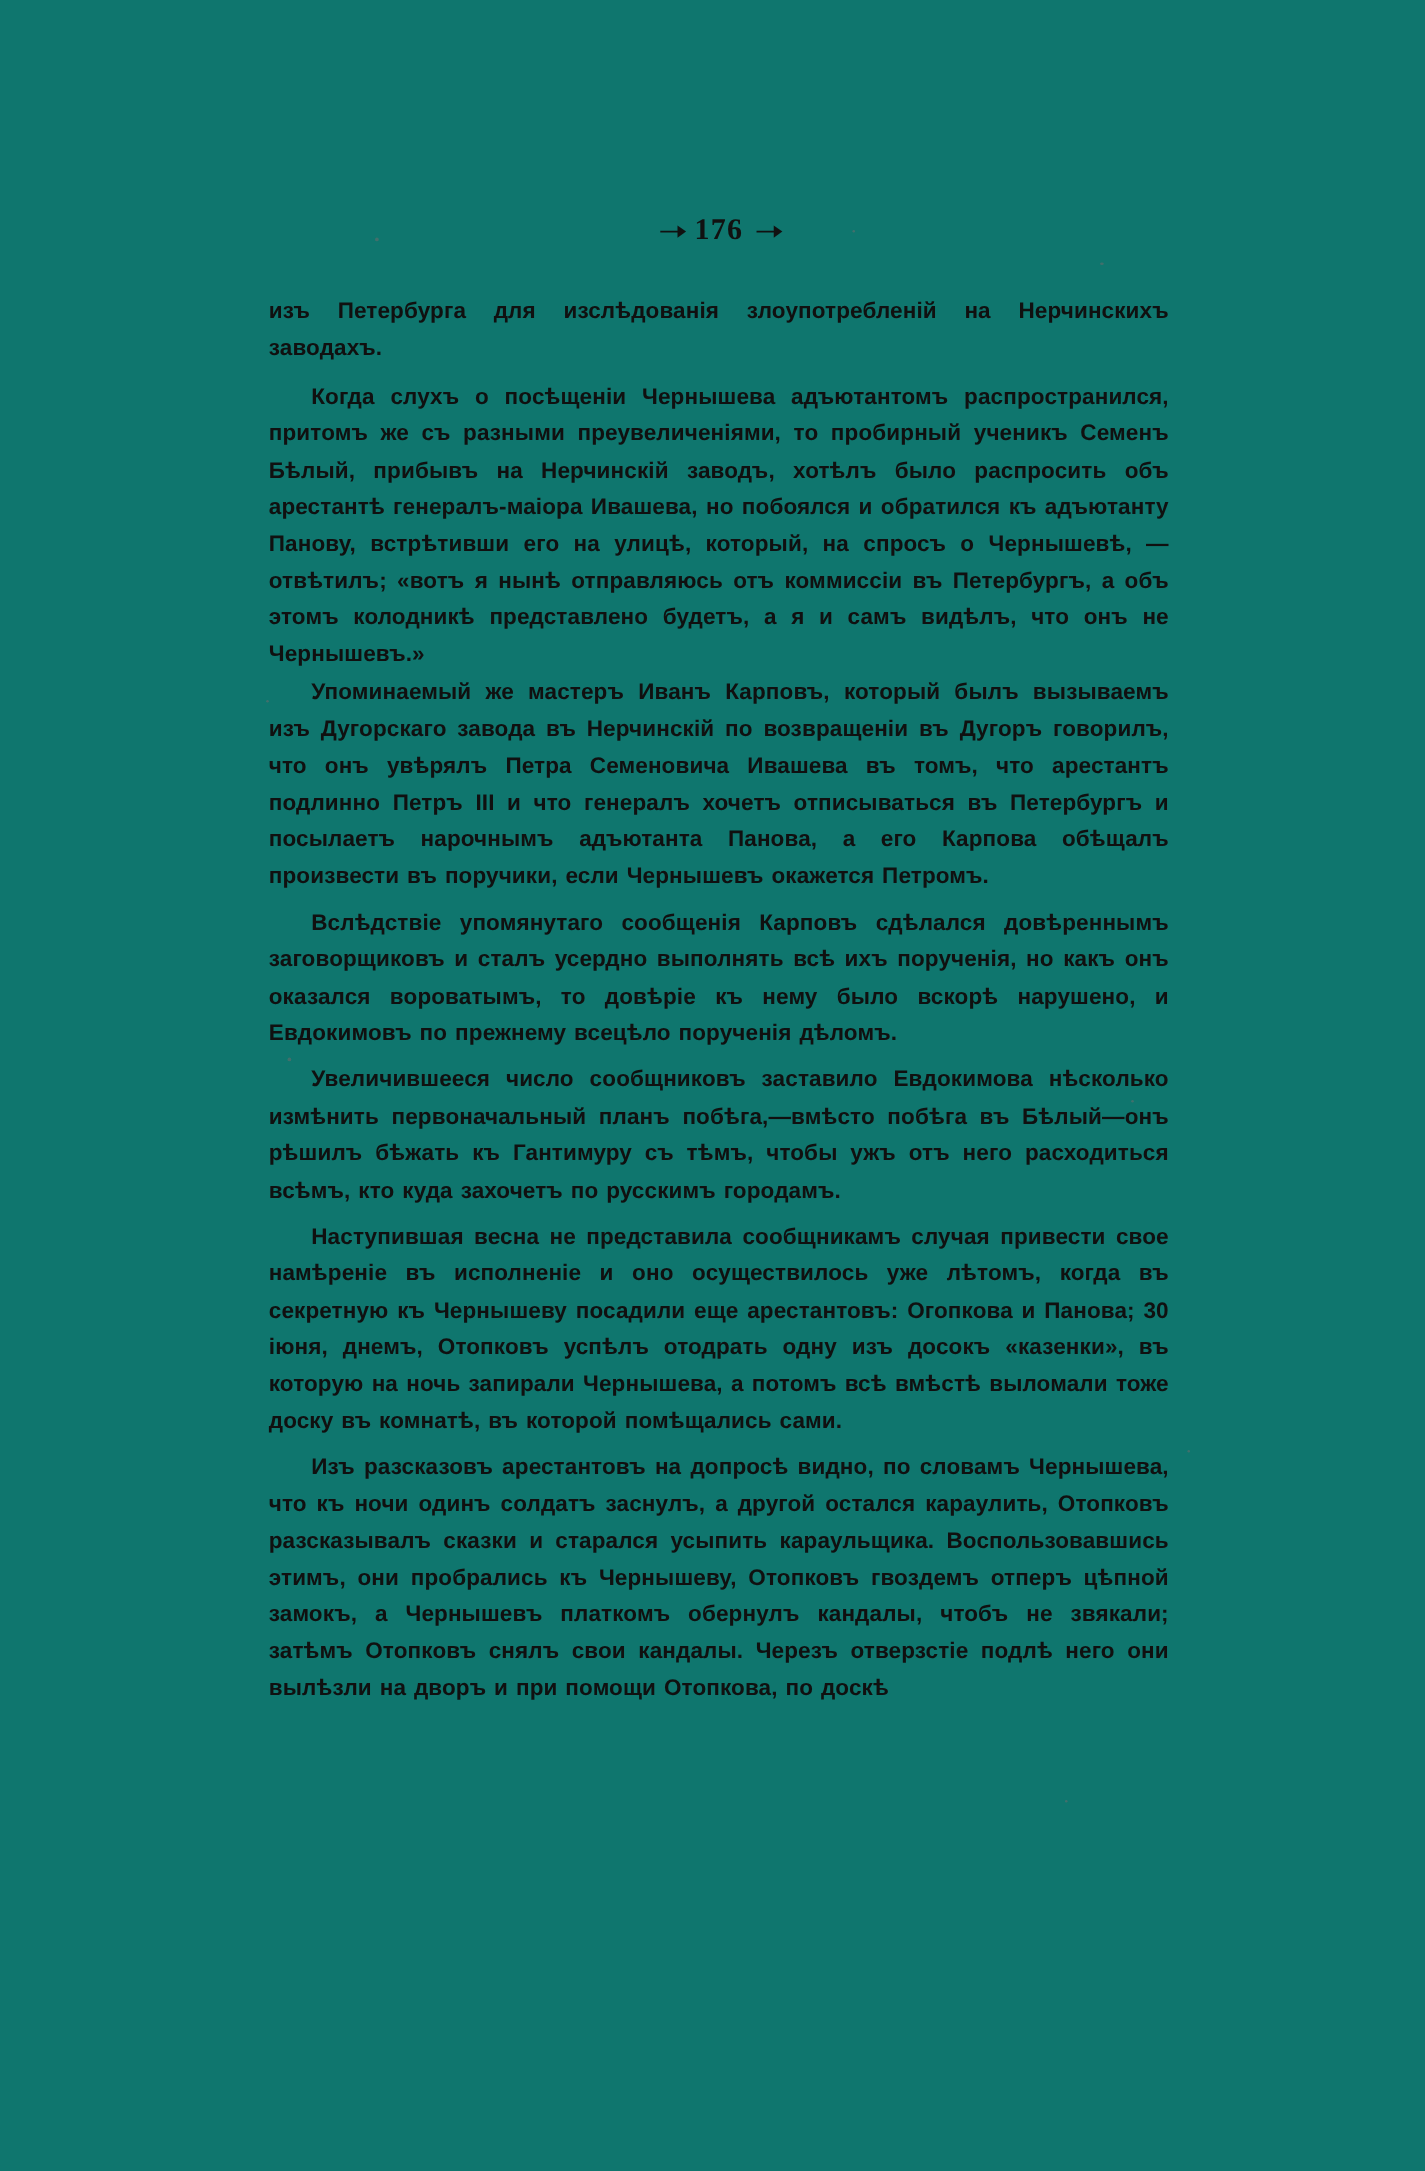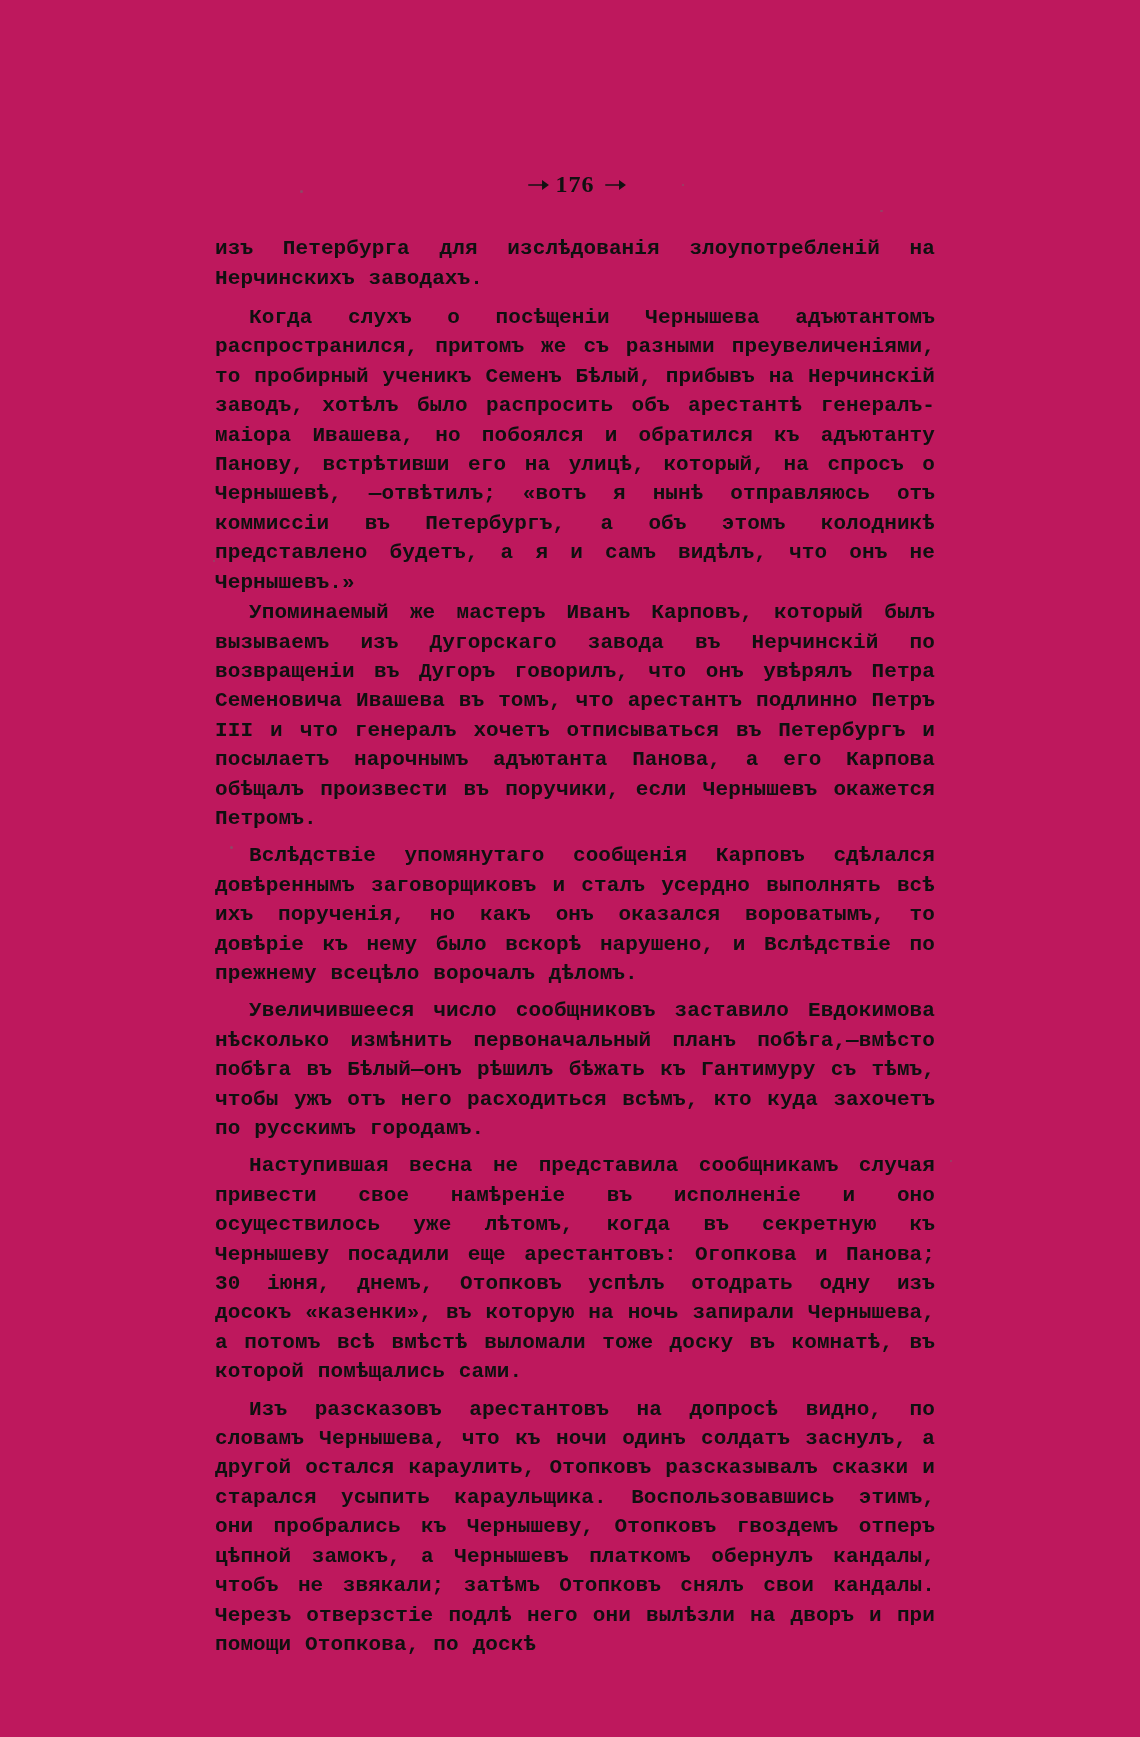--- a/index.html
+++ b/index.html
@@ -14,21 +14,21 @@
     color: #0d0d0d;
     position: relative;
     overflow: hidden;
   }
   .page {
     position: absolute;
     left: 0;
     top: 0;
     width: 1140px;
     height: 1737px;
-    background: #be185d;
+    background: #0f766e;
   }
   .page-inner {
     position: absolute;
     left: 215px;
     top: 170px;
     width: 720px;
   }
   .folio {
     text-align: center;
     font-size: 23px;
@@ -47,29 +47,29 @@
   }
   .folio .orn.left { margin-right: 12px; }
   .folio .orn.right { margin-left: 12px; }
   .folio .num {
     display: inline-block;
     vertical-align: middle;
     font-size: 24px;
   }
   p.body-par {
     margin: 0 0 1px 0;
-    font-size: 21px;
+    font-size: 18px;
     line-height: 29.4px;
     text-align: justify;
     text-indent: 34px;
     font-weight: bold;
     letter-spacing: 0.1px;
     word-spacing: 1.2px;
     color: #101010;
-    font-family: Liberation Mono, monospace;
+    font-family: Liberation Sans, sans-serif;
   }
   p.body-par.no-indent {
     text-indent: 0;
   }
   p.first-par {
     text-indent: 0;
     margin-bottom: 10px;
   }
   .spacer {
     height: 7px;
@@ -107,21 +107,21 @@
     </div>
 
     <p class="body-par first-par no-indent">изъ Петербурга для изслѣдованія злоупотребленій на Нерчинскихъ заводахъ.</p>
 
     <p class="body-par">Когда слухъ о посѣщеніи Чернышева адъютантомъ распространился, притомъ же съ разными преувеличеніями, то пробирный ученикъ Семенъ Бѣлый, прибывъ на Нерчинскій заводъ, хотѣлъ было распросить объ арестантѣ генералъ-маіора Ивашева, но побоялся и обратился къ адъютанту Панову, встрѣтивши его на улицѣ, который, на спросъ о Чернышевѣ, —отвѣтилъ; «вотъ я нынѣ отправляюсь отъ коммиссіи въ Петербургъ, а объ этомъ колодникѣ представлено будетъ, а я и самъ видѣлъ, что онъ не Чернышевъ.»</p>
 
     <p class="body-par">Упоминаемый же мастеръ Иванъ Карповъ, который былъ вызываемъ изъ Дугорскаго завода въ Нерчинскій по возвращеніи въ Дугоръ говорилъ, что онъ увѣрялъ Петра Семеновича Ивашева въ томъ, что арестантъ подлинно Петръ III и что генералъ хочетъ отписываться въ Петербургъ и посылаетъ нарочнымъ адъютанта Панова, а его Карпова обѣщалъ произвести въ поручики, если Чернышевъ окажется Петромъ.</p>
 
     <div class="spacer"></div>
 
-    <p class="body-par">Вслѣдствіе упомянутаго сообщенія Карповъ сдѣлался довѣреннымъ заговорщиковъ и сталъ усердно выполнять всѣ ихъ порученія, но какъ онъ оказался вороватымъ, то довѣріе къ нему было вскорѣ нарушено, и Вслѣдствіе по прежнему всецѣло ворочалъ дѣломъ.</p>
+    <p class="body-par">Вслѣдствіе упомянутаго сообщенія Карповъ сдѣлался довѣреннымъ заговорщиковъ и сталъ усердно выполнять всѣ ихъ порученія, но какъ онъ оказался вороватымъ, то довѣріе къ нему было вскорѣ нарушено, и Евдокимовъ по прежнему всецѣло порученія дѣломъ.</p>
 
     <div class="spacer"></div>
 
     <p class="body-par">Увеличившееся число сообщниковъ заставило Евдокимова нѣсколько измѣнить первоначальный планъ побѣга,—вмѣсто побѣга въ Бѣлый—онъ рѣшилъ бѣжать къ Гантимуру съ тѣмъ, чтобы ужъ отъ него расходиться всѣмъ, кто куда захочетъ по русскимъ городамъ.</p>
 
     <div class="spacer"></div>
 
     <p class="body-par">Наступившая весна не представила сообщникамъ случая привести свое намѣреніе въ исполненіе и оно осуществилось уже лѣтомъ, когда въ секретную къ Чернышеву посадили еще арестантовъ: Огопкова и Панова; 30 іюня, днемъ, Отопковъ успѣлъ отодрать одну изъ досокъ «казенки», въ которую на ночь запирали Чернышева, а потомъ всѣ вмѣстѣ выломали тоже доску въ комнатѣ, въ которой помѣщались сами.</p>
 
     <div class="spacer"></div>

